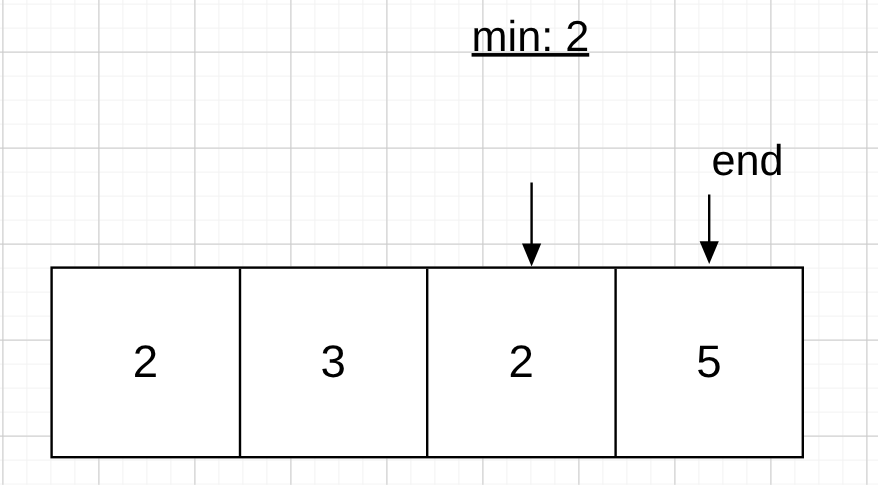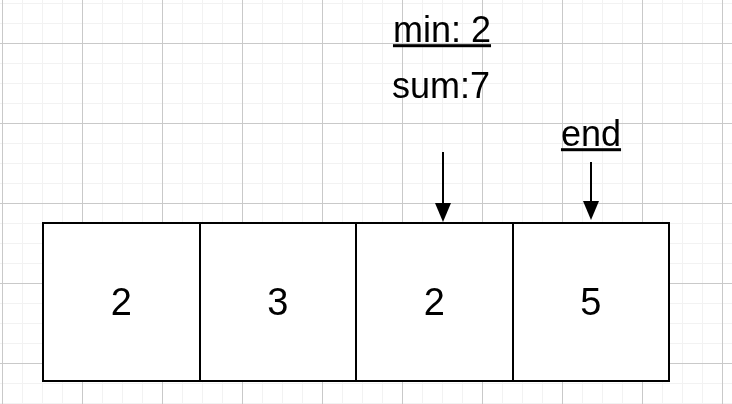--- a/index.html
+++ b/index.html
@@ -29,21 +29,21 @@
     position: absolute;
     transform: translate(-50%, -50%);
     font-size: 36px;
     line-height: 1.1;
     color: #000000;
     white-space: nowrap;
   }
   #lbl-min   { left: 442px; top: 30px; text-decoration: underline;  }
   #lbl-sum   { left: 441px; top: 86px;  }
   #lbl-start { left: 445px; top: 136px; }
-  #lbl-end   { left: 591px; top: 134px; text-decoration: underline; }
+  #lbl-end   { left: 623px; top: 134px; }
 
   .arrow { position: absolute; }
   #arrow-start { left: 433px; top: 151px; }
   #arrow-end   { left: 581px; top: 161px; }
 
   .array {
     position: absolute;
     left: 42px;
     top: 222px;
     width: 628px;
@@ -66,21 +66,20 @@
     color: #000000;
   }
 </style>
 </head>
 <body>
 
 <div class="canvas">
 
   <div class="label" id="lbl-min">min: 2</div>
 
-  <div class="label" id="lbl-sum">sum:7</div>
 
 
   <div class="label" id="lbl-end">end</div>
 
   <svg id="arrow-start" class="arrow" width="20" height="72" viewBox="0 0 20 72">
     <line x1="10" y1="1" x2="10" y2="56" stroke="#000000" stroke-width="2"></line>
     <polygon points="2,52 18,52 10,71" fill="#000000"></polygon>
   </svg>
 
   <svg id="arrow-end" class="arrow" width="20" height="60" viewBox="0 0 20 60">

